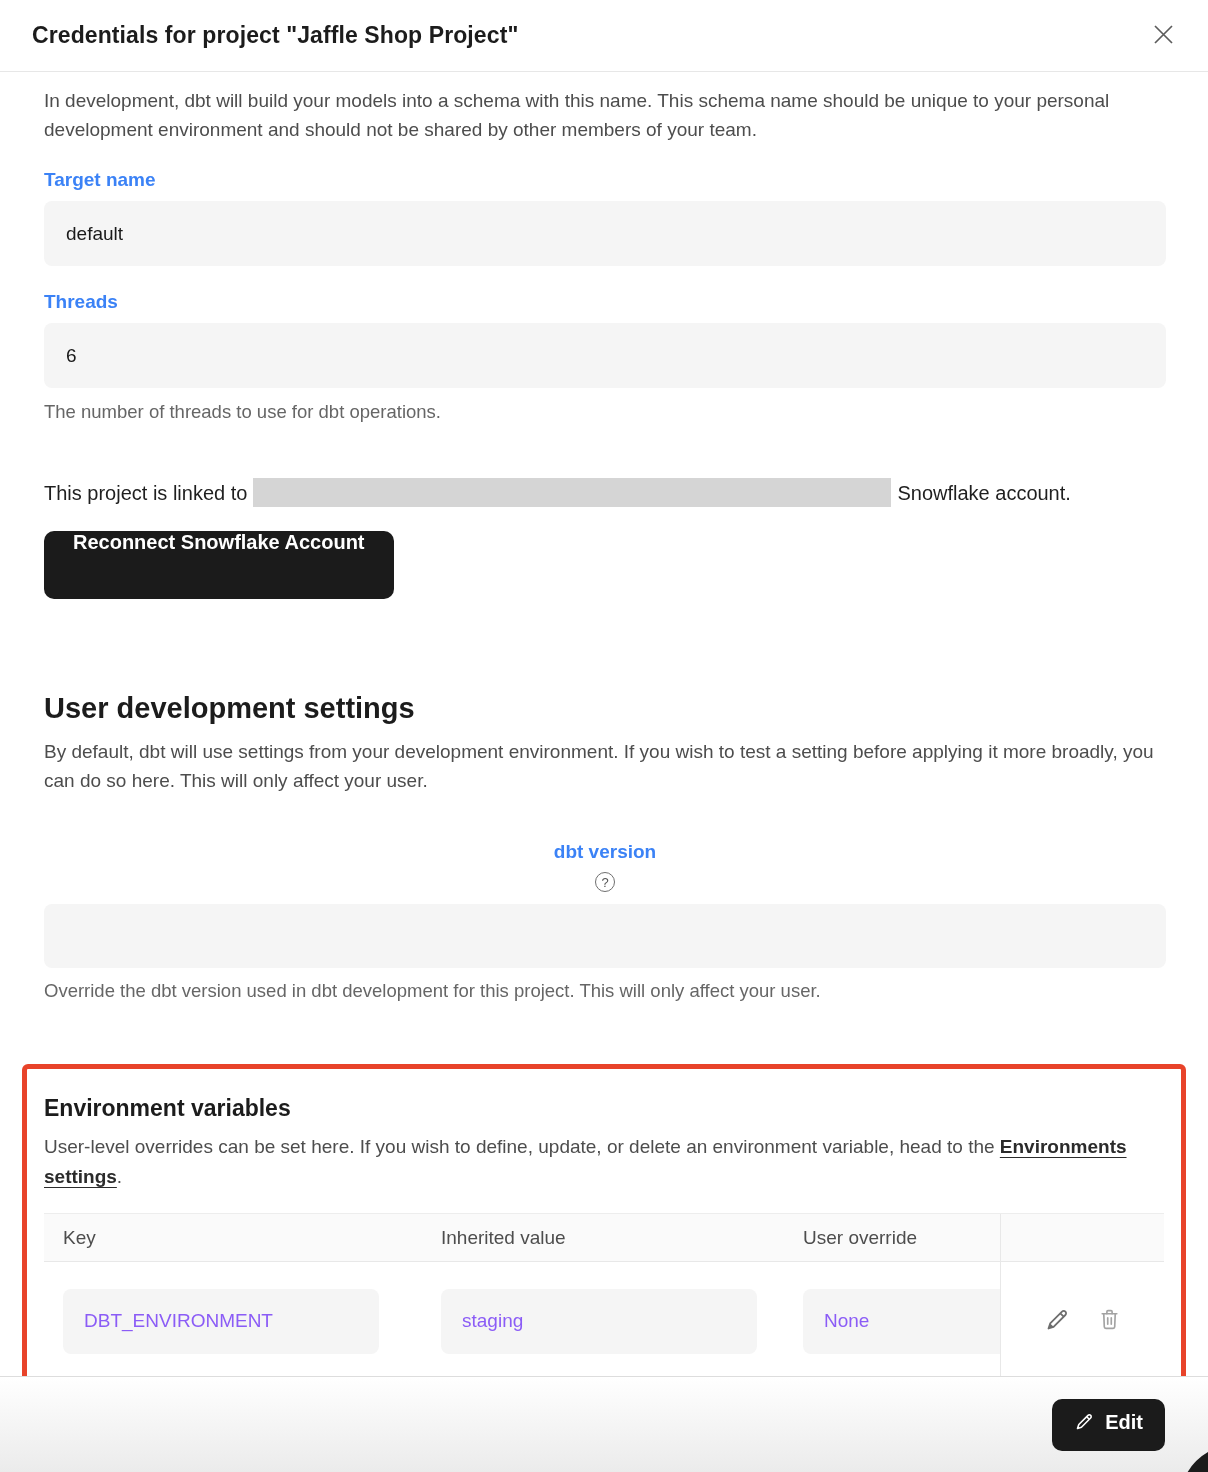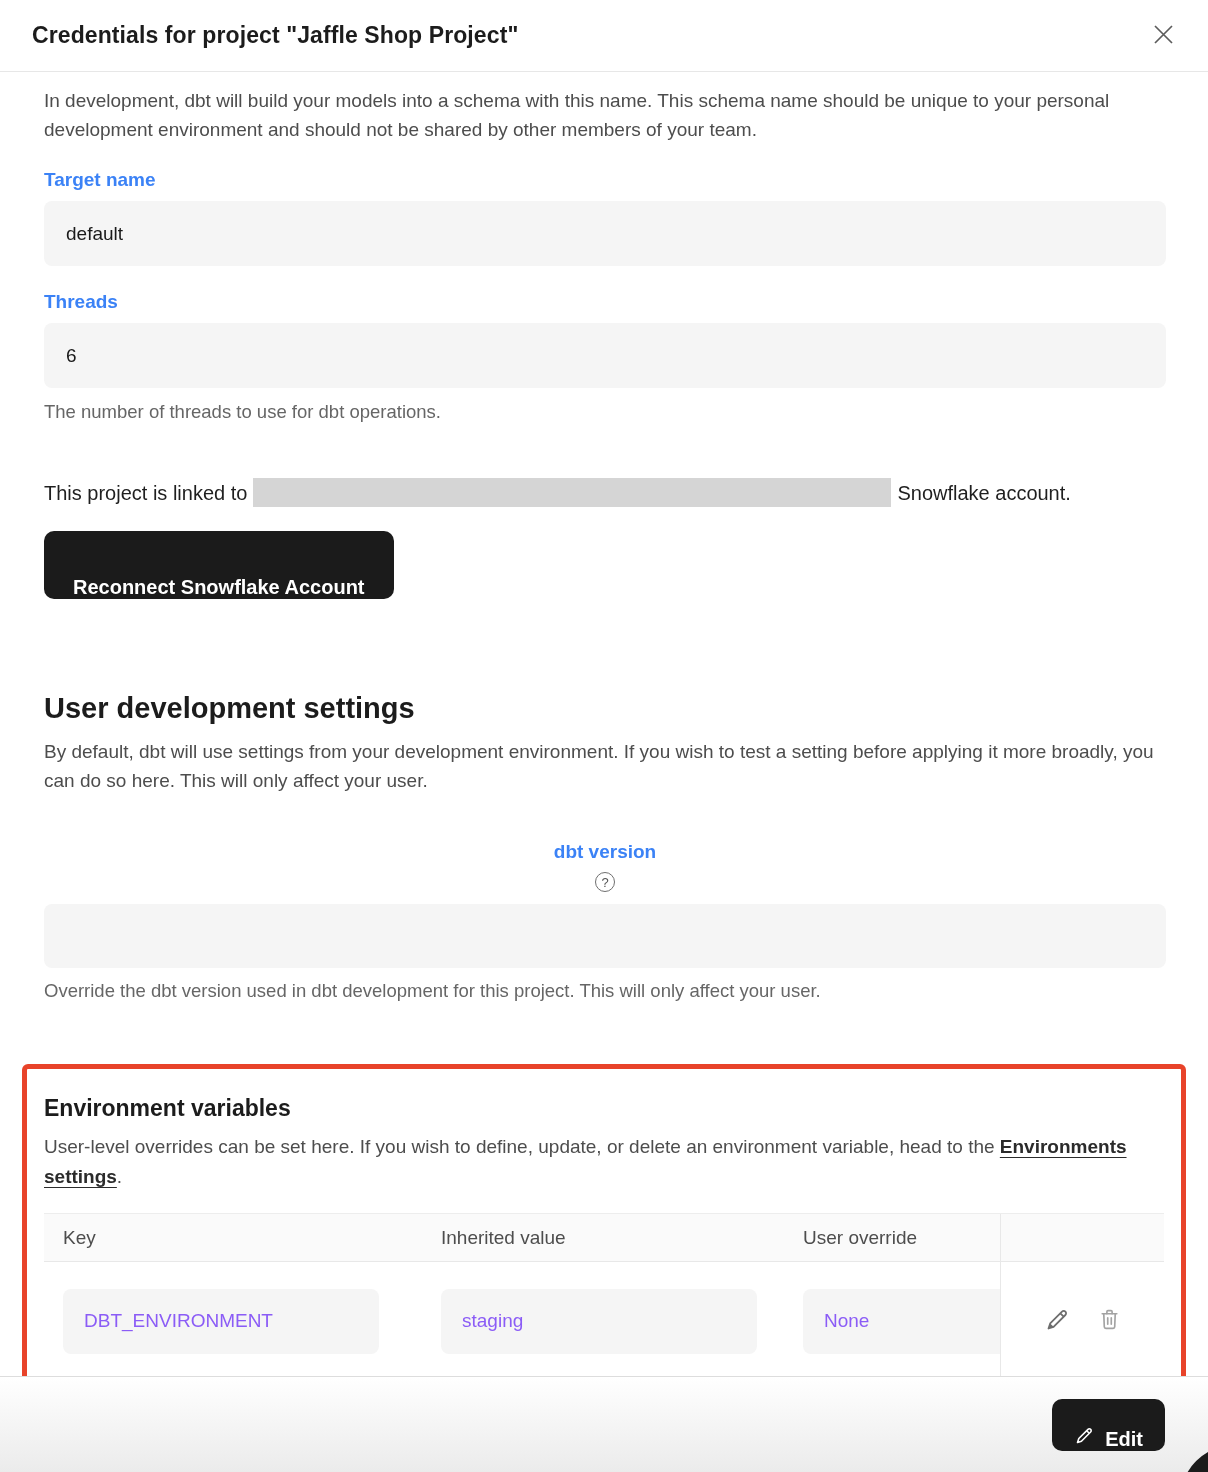--- a/index.html
+++ b/index.html
@@ -41,21 +41,21 @@
   .helper { margin-top:13px; font-size:18.5px; color:#666666; }
   .linked-line {
     margin-top:52px; font-size:20px; line-height:36px; color:#1f1f1f;
   }
   .redaction {
     display:inline-block; vertical-align:middle;
     width:638px; height:29px; background:#d5d5d5;
     margin:0 6px 4px 6px;
   }
   .btn-dark {
-    display:inline-flex; align-items:flex-end; gap:10px;
+    display:inline-flex; align-items:flex-start; gap:10px;
     background:#1b1b1b; color:#ffffff;
     border:none; border-radius:10px; cursor:pointer;
     font-family:"Liberation Sans", sans-serif;
     font-size:20px; font-weight:700;
   }
   .reconnect-btn { margin-top:20px; height:68px; padding:0 29px; }
   .section-heading { margin-top:93px; font-size:29px; font-weight:700; color:#1c1c1c; }
   .section-desc { margin-top:12px; font-size:19px; line-height:29px; color:#4d4d4d; }
   .label-row { margin-top:46px; display:flex; align-items:center; gap:9px;flex-direction:column; }
   .help-icon {
@@ -94,21 +94,21 @@
   .pill-key { width:316px; }
   .pill-inh { width:316px; }
   .pill-ovr { width:197px; border-radius:8px 0 0 8px; }
   .icon-btn { background:none; border:none; cursor:pointer; display:flex; align-items:center; }
   
   .modal-footer {
     position:absolute; left:0; right:0; bottom:0; height:96px;
     border-top:1px solid #dddddd;
     background:linear-gradient(#ffffff, #ebebeb);
   }
-  .edit-btn { position:absolute; right:43px; top:22px; height:52px; padding:0 22px; }
+  .edit-btn { position:absolute; right:43px; top:22px; height:52px; padding:12px 22px; }
   .corner-bubble {
     position:absolute; left:1180px; top:1445px;
     width:110px; height:110px; border-radius:50%; background:#1b1b1b;
   }
 </style>
 </head>
 <body>
 
 <div class="modal-header">
   <div class="modal-title">Credentials for project "Jaffle Shop Project"</div>

